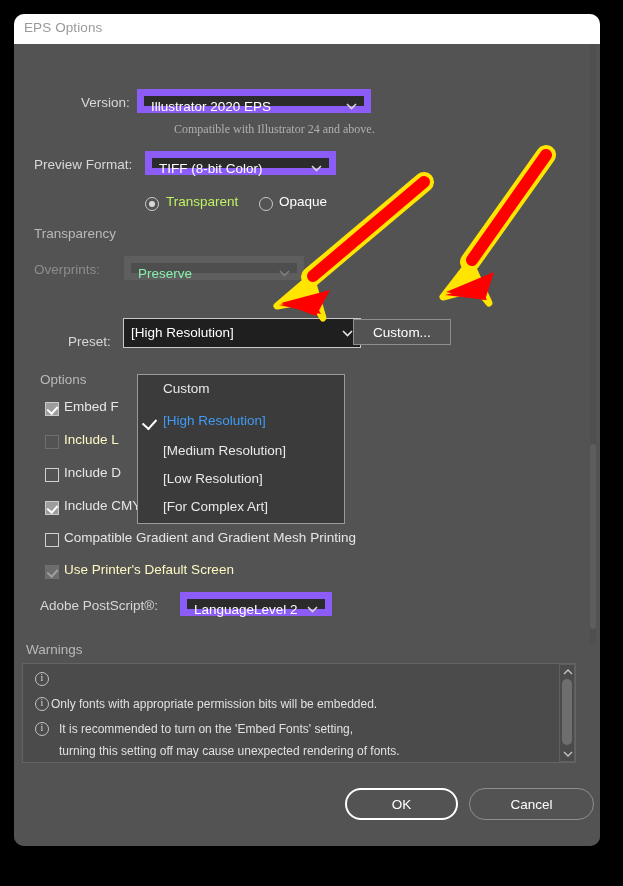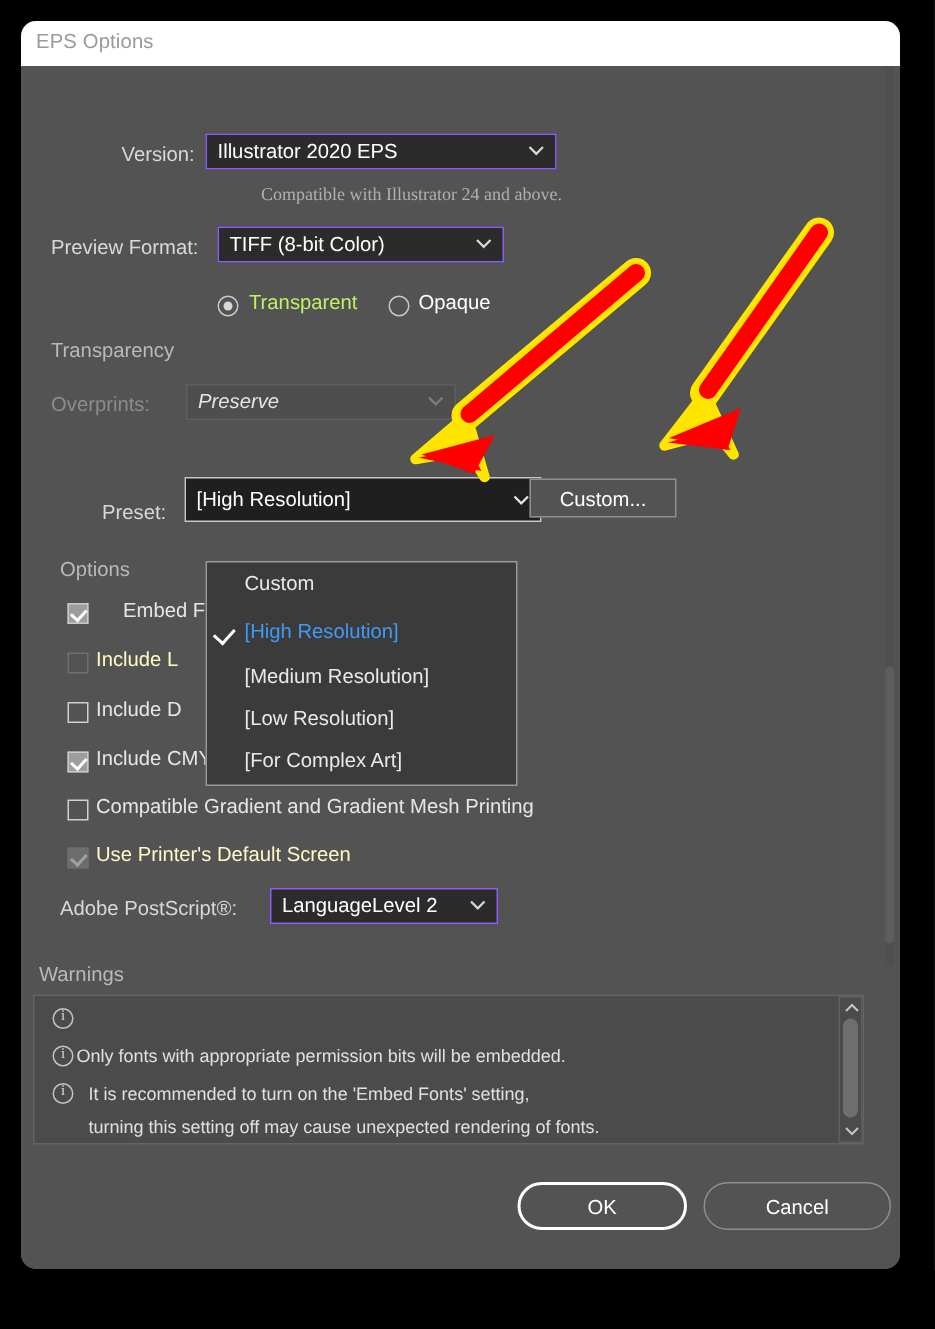--- a/index.html
+++ b/index.html
@@ -28,30 +28,30 @@
   }
 
   
   .lbl{ position:absolute; font-size:13.5px; color:#d8d8d8; white-space:nowrap;}
   .lbl.dim{ color:#8c8c8c; }
   .lbl.sec{ color:#b9b9b9; }
   .hint{ position:absolute; font-size:12px; color:#b0b0b0; white-space:nowrap;}
 
   
   .sel{
-    position:absolute; background:#2b2b2b; border:1px solid #8b5cf6;
+    position:absolute; background:#2b2b2b; border:7px solid #8b5cf6;
     height:24px; box-sizing:border-box;
   }
   .sel .txt{
     position:absolute; left:7px; top:3px; font-size:13.5px; color:#ffffff;
     white-space:nowrap;
   }
   .sel .chev{ position:absolute; right:7px; top:7px; width:11px; height:7px;}
   .sel.disabled{ background:#4e4e4e; border-color:#5e5e5e;}
-  .sel.disabled .txt{ color:#e5e5e5;font-style:italic;}
+  .sel.disabled .txt{ color:#86efac;}
   .sel.open{ background:#1f1f1f; border:1px solid #c8c8c8;}
 
   
   .btn{
     position:absolute; background:#535353; border:1px solid #8e8e8e;
     box-sizing:border-box; color:#ffffff; font-size:13.5px;
     display:flex; align-items:center; justify-content:center;
   }
   .btn.round{ border-radius:16px; }
   .btn.default{ border:2px solid #ffffff; }
@@ -172,21 +172,21 @@
       <svg class="chev" style="top:11px;" viewBox="0 0 11 7">
         <path d="M1 1 L5.5 5.6 L10 1" fill="none" stroke="#e6e6e6" stroke-width="1.5"></path>
       </svg>
     </div>
     <div class="btn" style="left:339px; top:275px; width:98px; height:26px;">Custom...</div>
 
     <div class="lbl sec" style="left:26px; top:328px;">Options</div>
 
     <div class="ckrow">
       <div class="cbx on" style="left:31px; top:358px;"></div>
-      <div class="txt" style="left:50px; top:355px;margin-left:18px;">Embed F</div>
+      <div class="txt" style="left:50px; top:355px;">Embed F</div>
     </div>
 
     <div class="ckrow disabled">
       <div class="cbx disabled" style="left:31px; top:391px;"></div>
       <div class="txt" style="left:50px; top:388px;">Include L</div>
     </div>
 
     <div class="ckrow">
       <div class="cbx" style="left:31px; top:424px;"></div>
       <div class="txt" style="left:50px; top:421px;">Include D</div>

